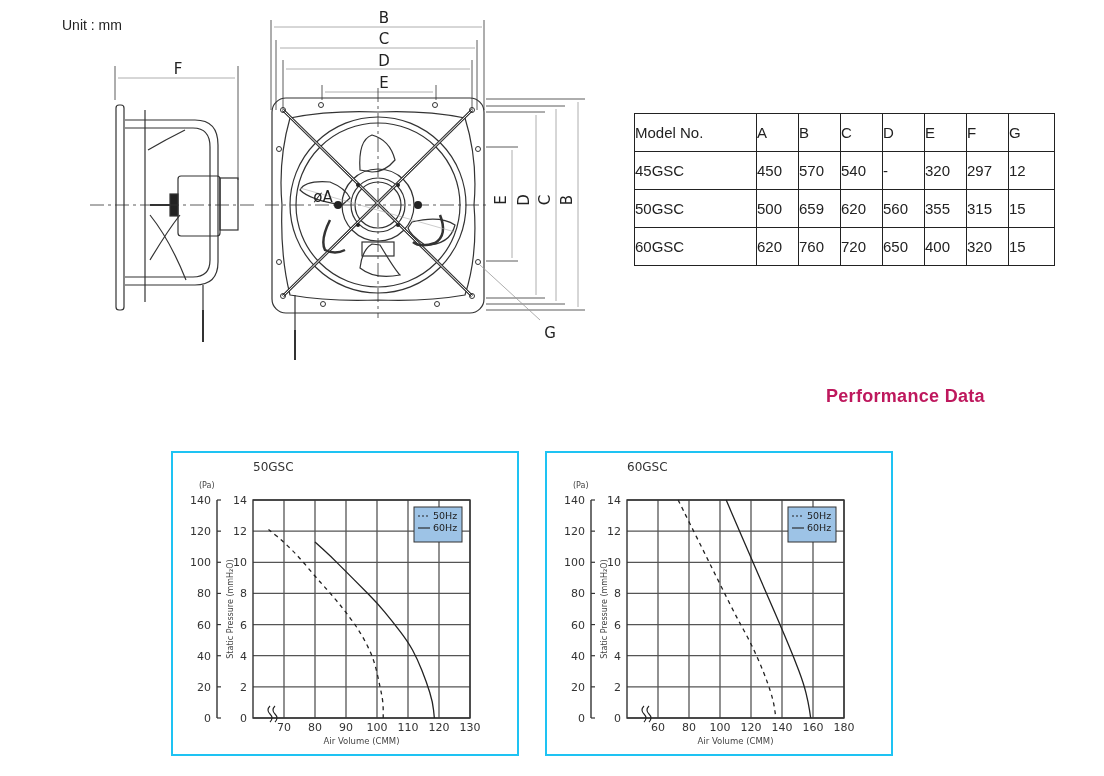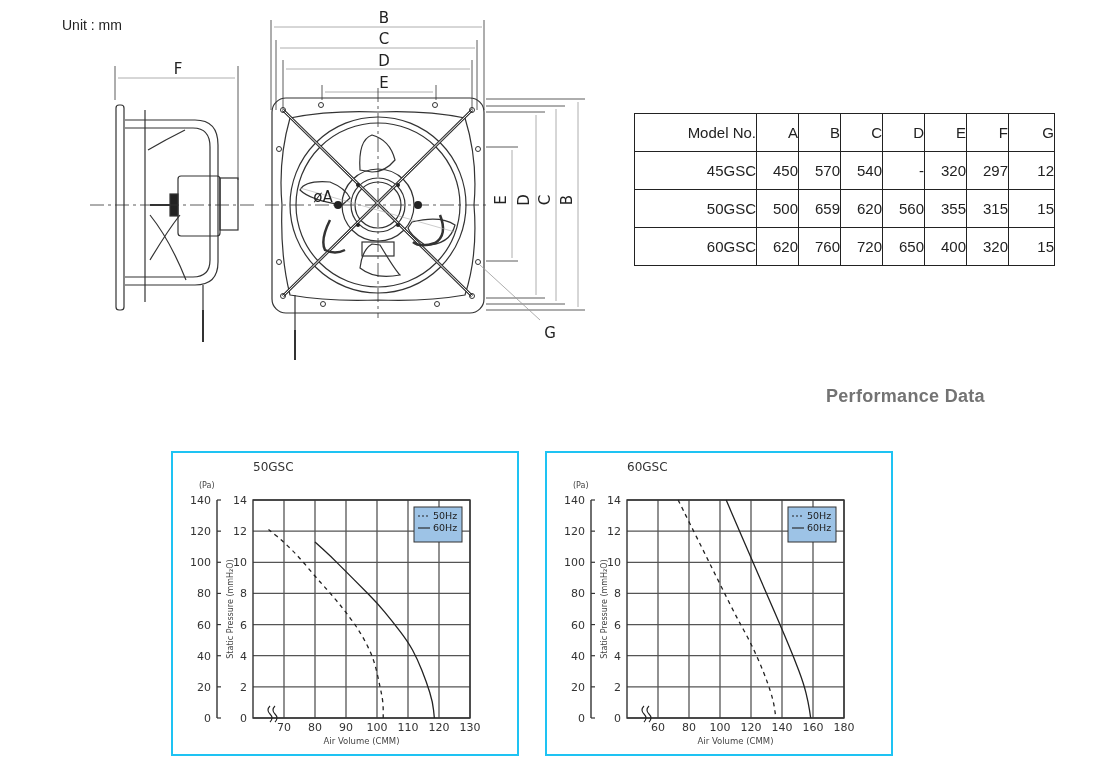--- a/index.html
+++ b/index.html
@@ -1,25 +1,25 @@
 <!DOCTYPE html>
 <html><head>
 <meta charset="utf-8">
 <style>
   html,body{margin:0;padding:0;background:#ffffff;}
   body{width:1104px;height:776px;position:relative;overflow:hidden;font-family:"Liberation Sans",sans-serif;color:#222;}
   .abs{position:absolute;}
   .unit{left:25px;top:17px;font-size:14px;color:#222;margin-left:37px;}
   .drawing{left:0;top:0;}
   table.dims{position:absolute;left:634px;top:113px;border-collapse:collapse;font-size:15px;color:#222;}
-  table.dims td{border:1.5px solid #222;text-align:right;height:37px;padding:0;}
+  table.dims td{border:1.5px solid #222;text-align:left;height:37px;padding:0;}
   table.dims td.model{width:121px;}
   table.dims td.c{width:41px;}
   table.dims td.g{width:45px;}
-  .perf{left:826px;top:386px;font-size:18px;font-weight:bold;color:#737373;letter-spacing:0.3px;}
+  .perf{left:826px;top:386px;font-size:18px;font-weight:bold;color:#be185d;letter-spacing:0.3px;}
   .chartbox{position:absolute;border:2px solid #1ec3f3;background:#fff;}
   svg text{font-family:"DejaVu Sans",sans-serif;}
 </style>
 </head>
 <body>
 
 <div class="abs unit">Unit : mm</div>
 
 <svg class="abs drawing" width="620" height="370" viewBox="0 0 620 370">
   <g stroke="#333" fill="none" stroke-width="1.2">

